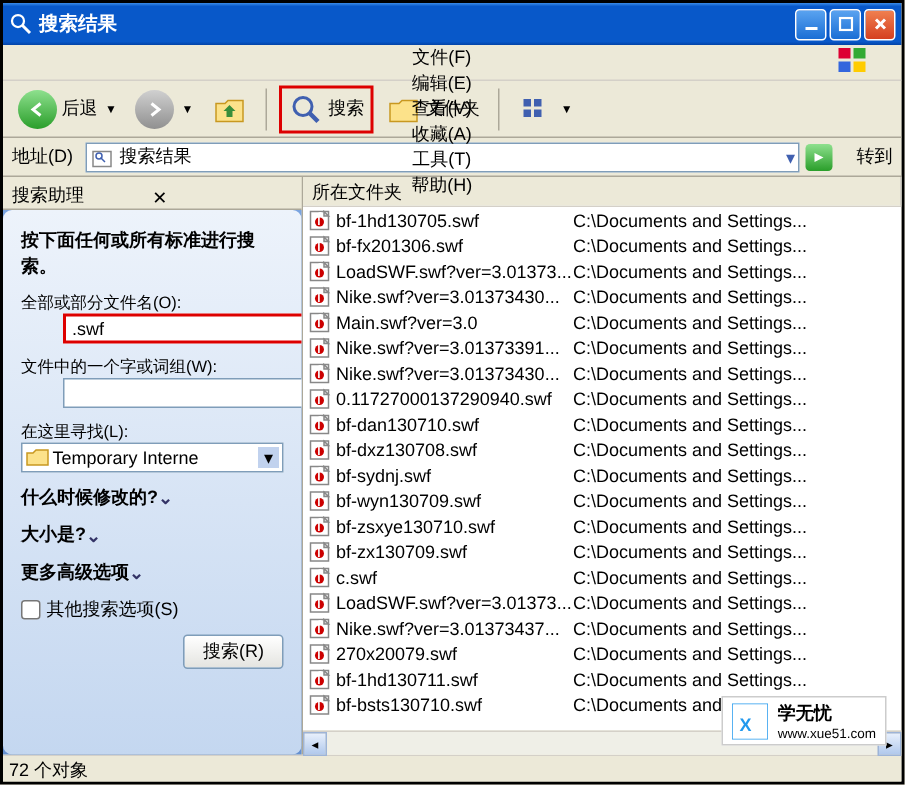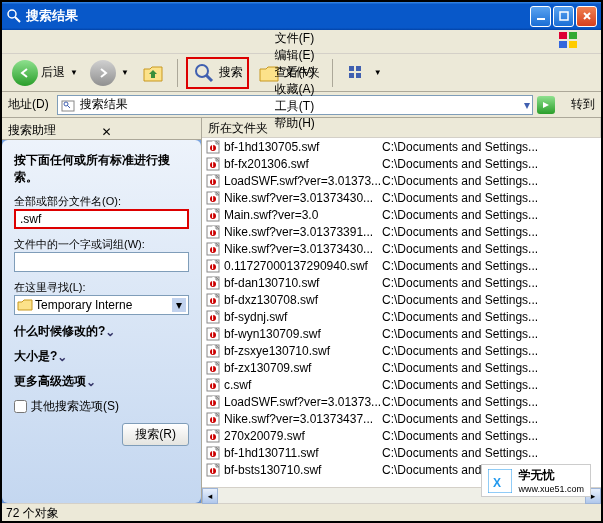--- a/index.html
+++ b/index.html
@@ -29,21 +29,21 @@
 .goicon { width: 18px; height: 18px; background: linear-gradient(to bottom, #8ee08e, #2a9e2a); border-radius: 3px; display: flex; align-items: center; justify-content: center; color: #fff; }
 .content { display: flex; height: 385px; }
 .sidebar { width: 200px; background: #ece9d8; border-right: 1px solid #aca899; display: flex; flex-direction: column; }
 .sidehead { height: 22px; display: flex; align-items: flex-end; padding: 0 6px; border-bottom: 1px solid #aca899; background: #ece9d8; }
 .sidehead span { flex: 1; }
 .sidehead .x { cursor: pointer; }
 .sidepanel { flex: 1; background: linear-gradient(to bottom, #7aa4e0 0%, #6590d0 100%); overflow: hidden; }
 .sidepanel-inner { background: linear-gradient(to bottom, #edf3fb, #c4d7f0); border-radius: 6px; padding: 12px; height: 100%; display: flex; flex-direction: column; gap: 8px; }
 .sidepanel-inner .heading { font-weight: bold; font-size: 12px; }
 .sidepanel-inner label { font-size: 11px; }
-.sidepanel-inner input[type=text] { width: 100%; border: 1px solid #7f9db9; height: 20px; padding: 0 4px; }
+.sidepanel-inner input[type=text] { width: 100%; border: 1px solid #7f9db9; height: 20px; padding: 0 4px; margin-left: 28px; }
 .filename-input { border: 2px solid #d00 !important; }
 .expand-row { display: flex; align-items: center; font-weight: bold; cursor: pointer; }
 .expand-row .chev { color: #336; }
 .checkbox-row { display: flex; align-items: center; gap: 4px; font-size: 11px; }
 .searchbtn-row { display: flex; justify-content: flex-end; }
 .searchbtn { border: 1px solid #7f9db9; background: linear-gradient(to bottom, #fff, #e4e4e0); padding: 2px 12px; border-radius: 3px; }
 .filelist { flex: 1; background: #fff; display: flex; flex-direction: column; }
 .colheads { display: flex; height: 20px; border-bottom: 1px solid #d4d0c8; }
 .colheads div { border-right: 1px solid #d4d0c8; padding: 2px 6px; background: #ece9d8; }
 .col-name { width: 180px; }

